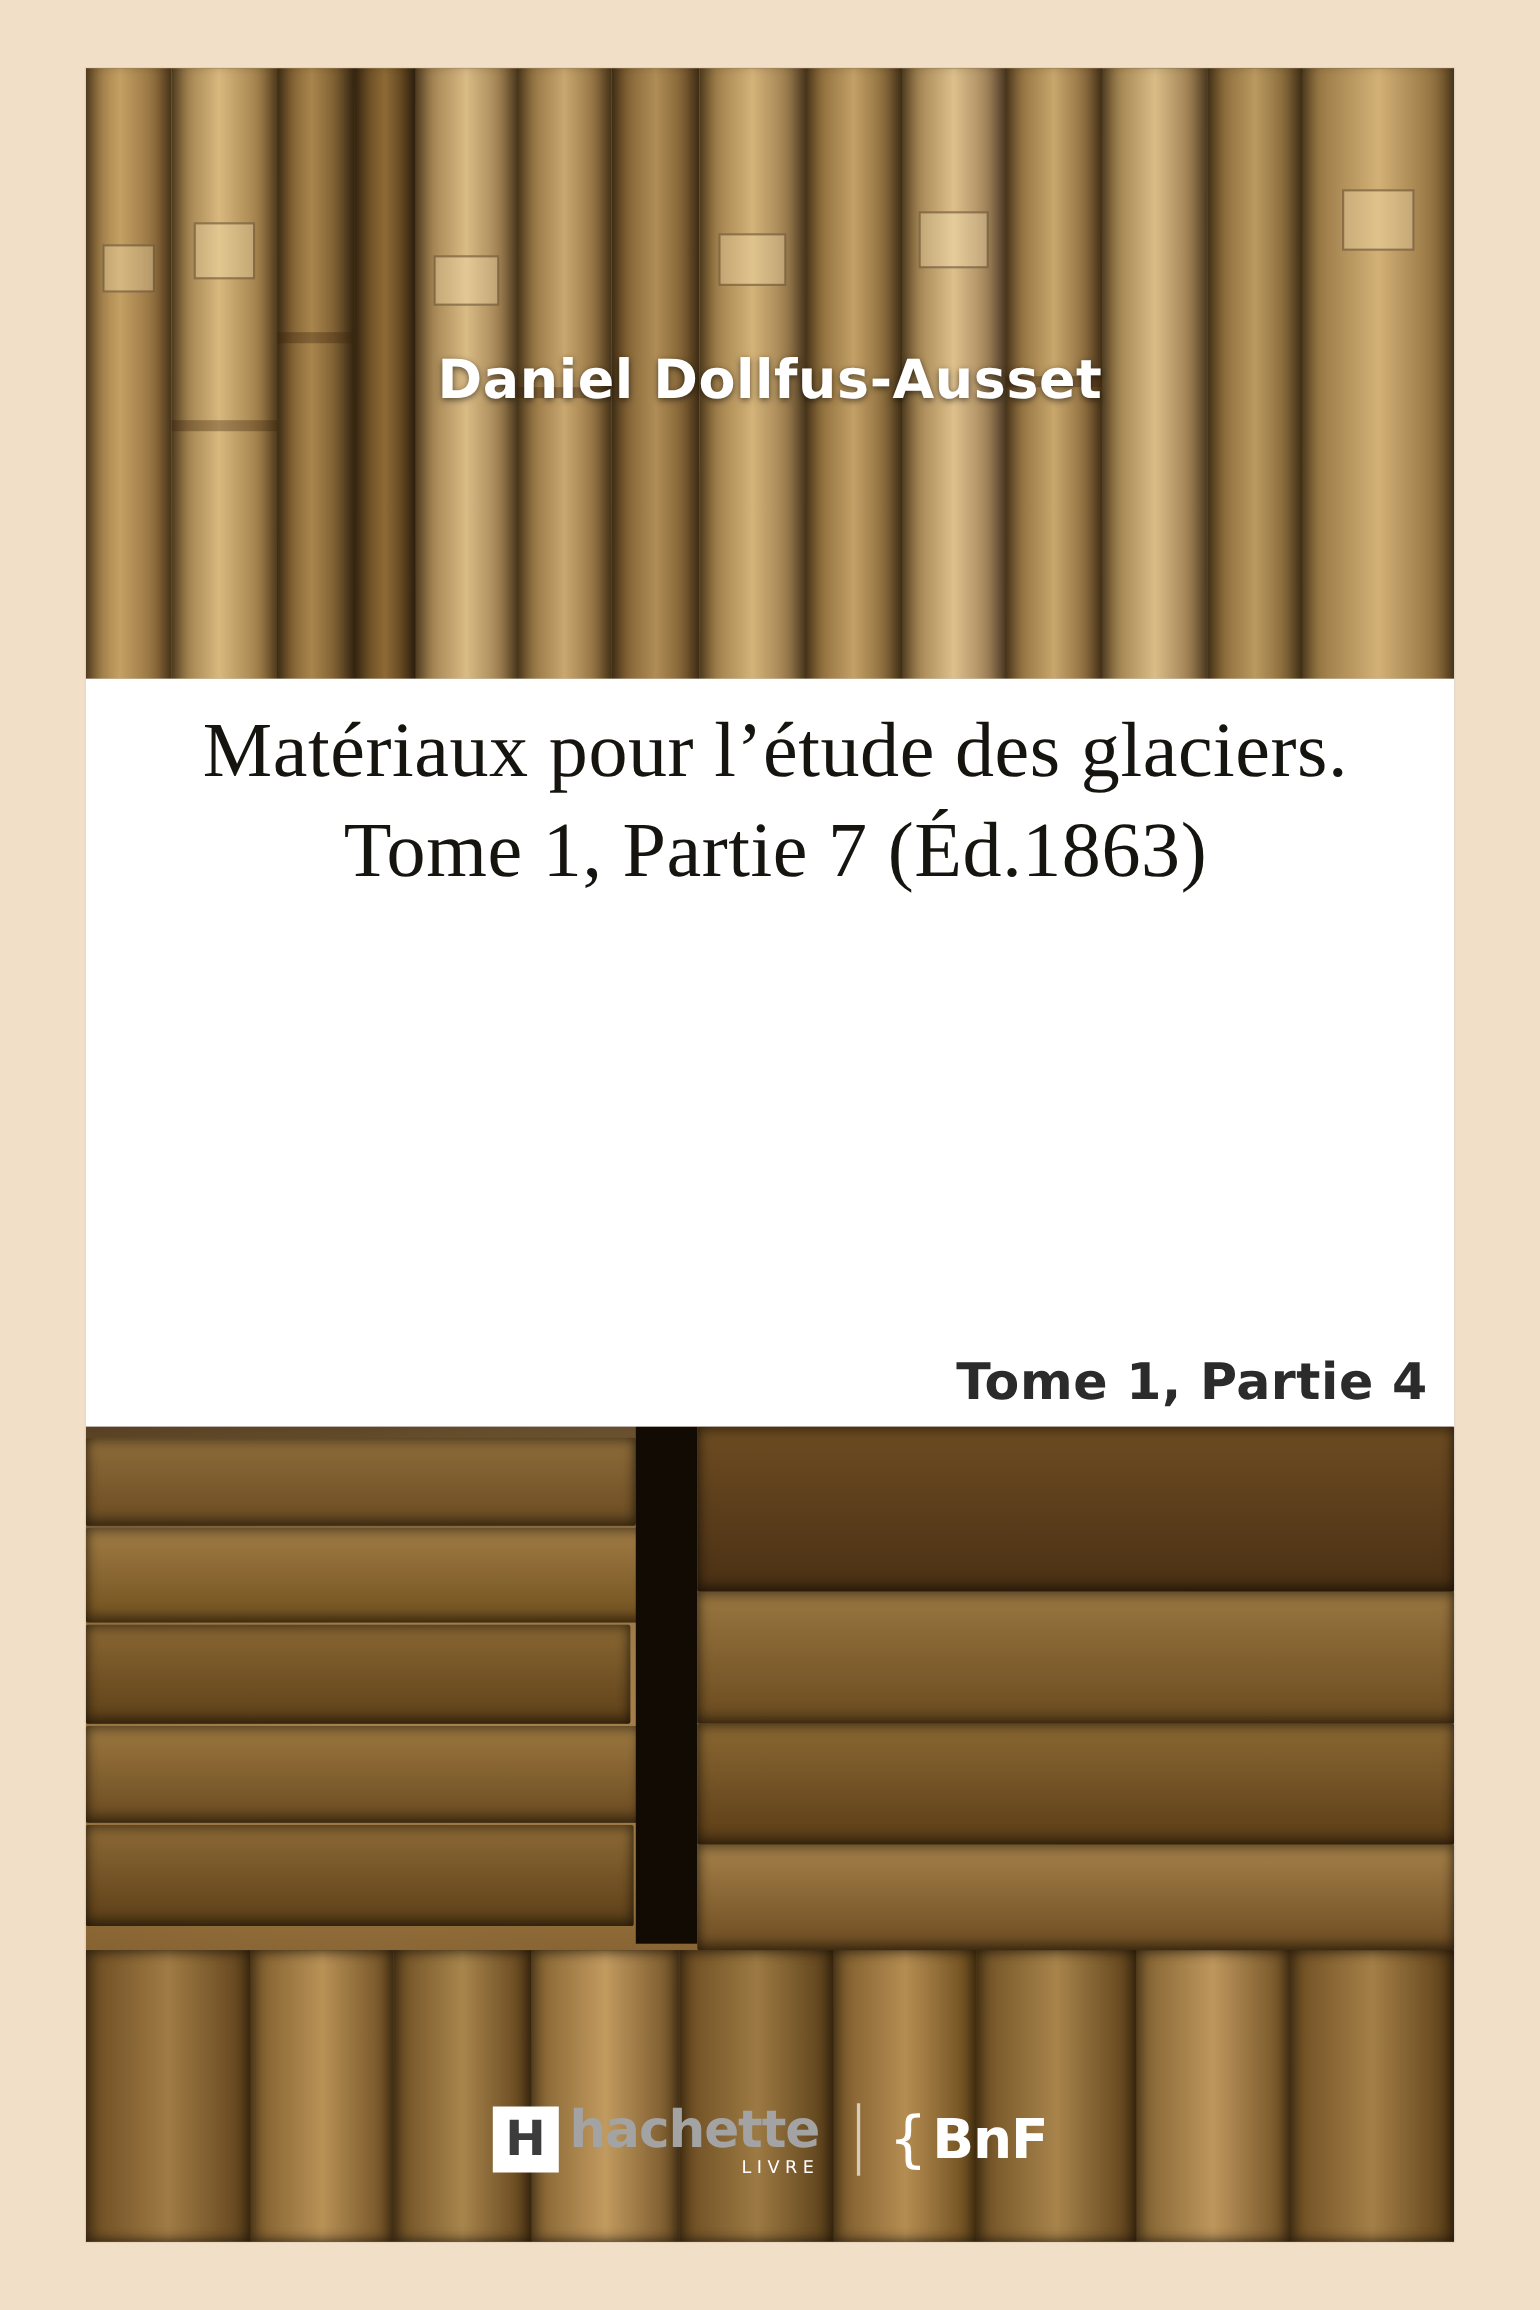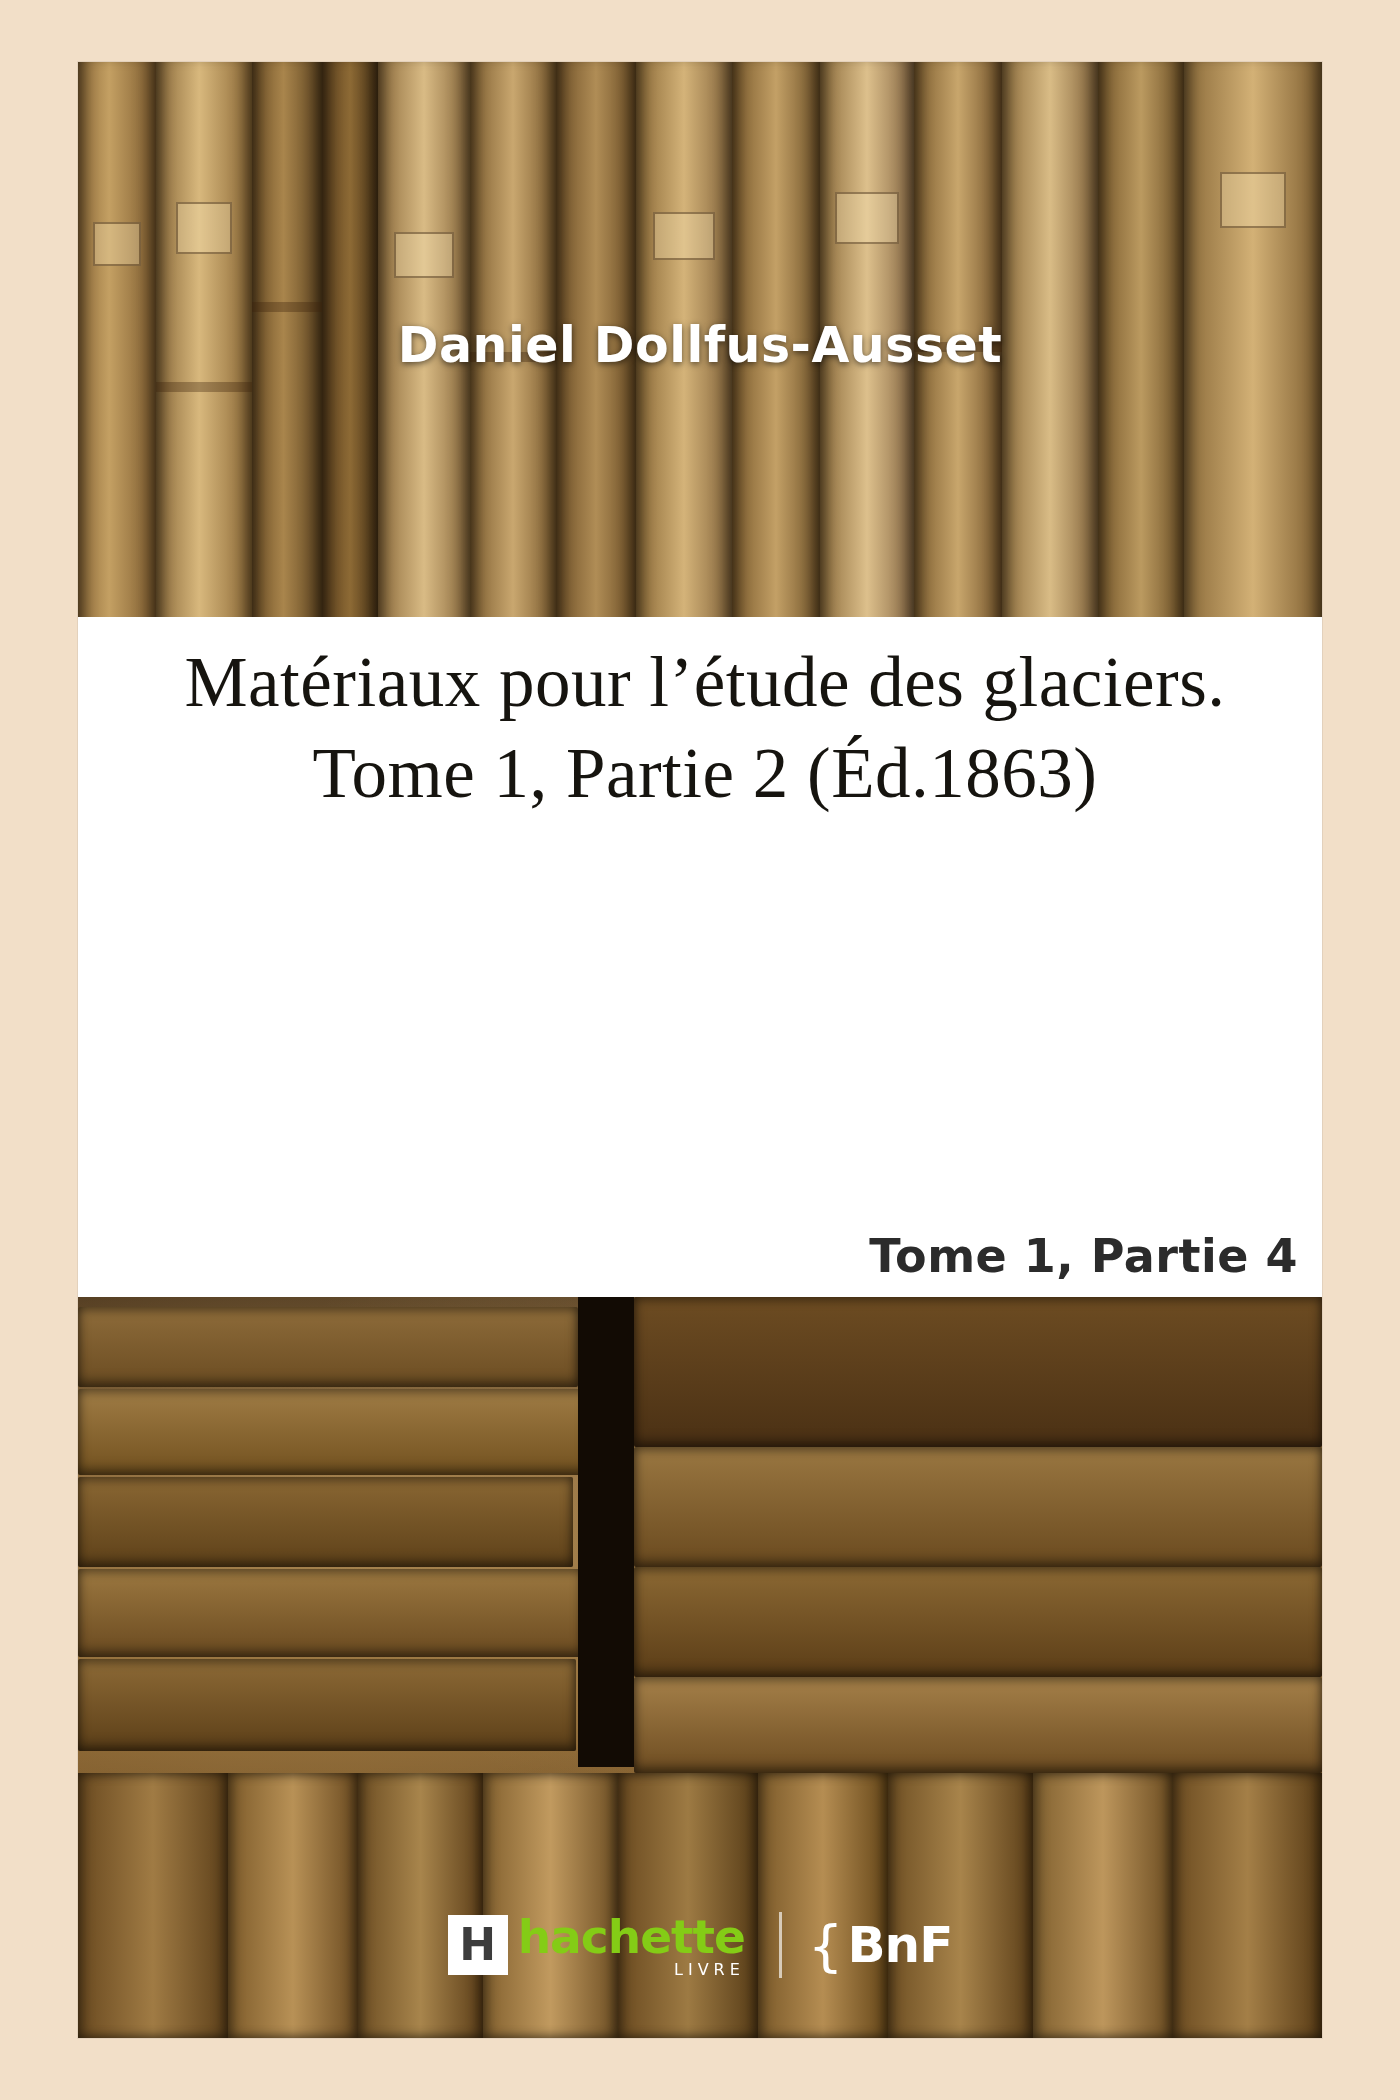--- a/index.html
+++ b/index.html
@@ -187,21 +187,21 @@
   .hachette .words {
     display: flex;
     flex-direction: column;
     align-items: flex-start;
     line-height: 1;
   }
   .hachette .w1 {
     font-family: "DejaVu Sans", sans-serif;
     font-weight: bold;
     font-size: 47px;
-    color: #84cc16;
+    color: #a3a3a3;
     letter-spacing: -1px;
   }
   .hachette .w2 {
     font-family: "DejaVu Sans", sans-serif;
     font-size: 16px;
     color: #ffffff;
     letter-spacing: 5px;
     align-self: flex-end;
     margin-top: 2px;
   }
@@ -267,21 +267,21 @@
       <div class="spine" style="left:924px;width:96px;background:linear-gradient(90deg,#8e6e3d,#d9bc86 50%,#82633a);"></div>
       <div class="spine" style="left:1020px;width:86px;background:linear-gradient(90deg,#77582b,#bb9a60 50%,#6d5026);"></div>
       <div class="spine" style="left:1106px;width:138px;background:linear-gradient(90deg,#8a6a39,#d3b176 50%,#7d5d2f);">
         <div class="label" style="top:120px;width:62px;height:52px;"></div>
       </div>
 
     </div>
 
     <div class="title-band">
       <div class="author">Daniel Dollfus-Ausset</div>
-      <div class="title">Matériaux pour l’étude des glaciers. Tome 1, Partie 2 (Éd.1863)</div>
+      <div class="title">Matériaux pour l’étude des glaciers. Tome 1, Partie 7 (Éd.1863)</div>
       <div class="subtitle">Tome 1, Partie 4</div>
     </div>
 
     <div class="bottom-photo">
       <div class="base"></div>
 
       <div class="hbook" style="left:0px;top:10px;width:500px;height:80px;background:linear-gradient(180deg,#8e6c3a,#6b4c22);"></div>
       <div class="hbook" style="left:0px;top:92px;width:510px;height:86px;background:linear-gradient(180deg,#a07c45,#72511f);"></div>
       <div class="hbook" style="left:0px;top:180px;width:495px;height:90px;background:linear-gradient(180deg,#8a6733,#5e4119);"></div>
       <div class="hbook" style="left:0px;top:272px;width:505px;height:88px;background:linear-gradient(180deg,#9c7840,#6a4a20);"></div>

